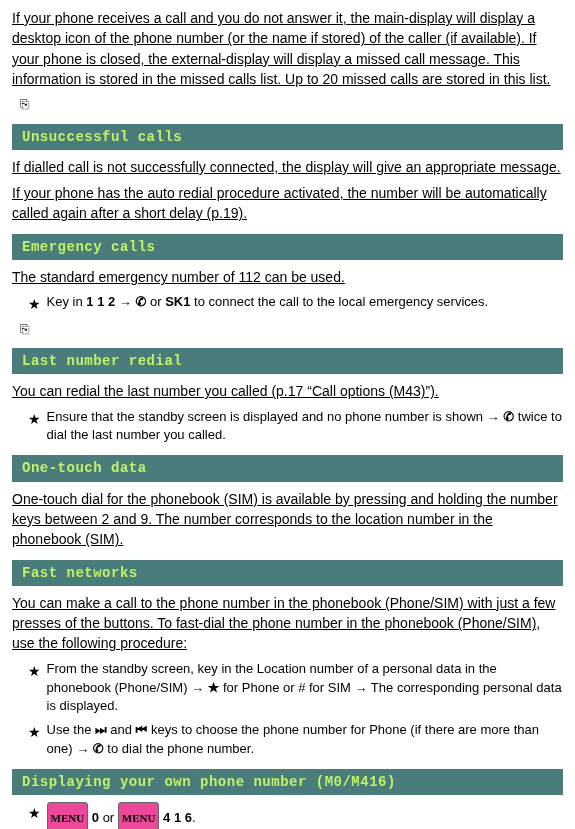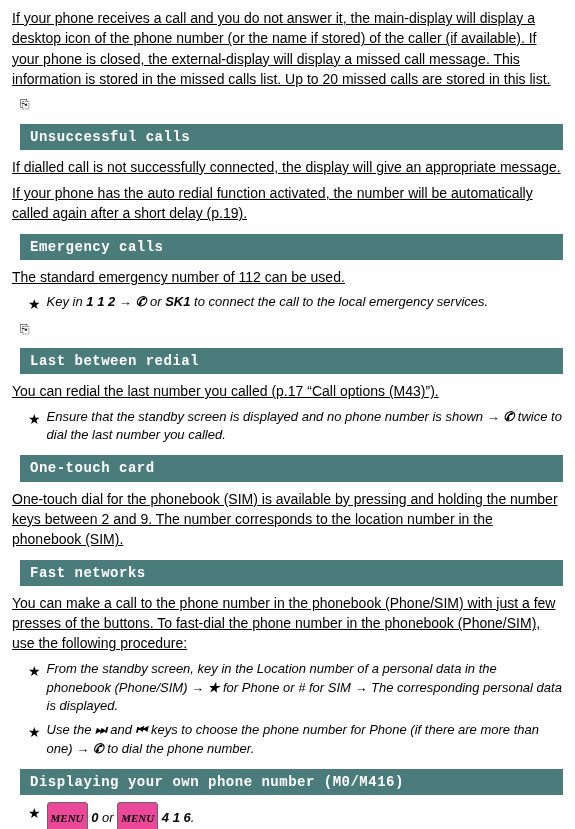--- a/index.html
+++ b/index.html
@@ -8,26 +8,26 @@
       font-size: 13px;
       background: #fff;
       color: #000;
       width: 575px;
       min-height: 829px;
       padding: 8px 12px 12px 12px;
       line-height: 1.45;
     }
     .section-header {
       background: #4a7c7c;
-      color: #ffffff;
+      color: #bef264;
       font-family: 'Courier New', monospace;
       font-size: 14px;
       font-weight: bold;
       padding: 3px 10px;
-      margin: 10px 0 7px 8px;
+      margin: 10px 0 7px 0;
       letter-spacing: 0.5px;
     }
     p {
       margin-bottom: 6px;
       font-size: 14px;
       text-decoration: underline;
     }
     .bullet-item {
       display: flex;
       align-items: flex-start;
@@ -37,21 +37,20 @@
     .bullet-icon {
       font-size: 14px;
       margin-right: 6px;
       flex-shrink: 0;
       margin-top: 1px;
     }
     .bullet-text {
       flex: 1;
       font-size: 13px;
       line-height: 1.45;
-      font-style: italic;
     }
     .note-item {
       display: flex;
       align-items: flex-start;
       margin-bottom: 6px;
       padding-left: 8px;
     }
     .note-icon {
       font-size: 12px;
       margin-right: 6px;
@@ -107,44 +106,44 @@
 <body>
 
 <p>If your phone receives a call and you do not answer it, the main-display will display a desktop icon of the phone number (or the name if stored) of the caller (if available). If your phone is closed, the external-display will display a missed call message. This information is stored in the missed calls list. Up to 20 missed calls are stored in this list.</p>
 
 <div class="note-item">
   <span class="note-icon">⎘</span>
 </div>
 
 <div class="section-header">Unsuccessful calls</div>
 <p>If dialled call is not successfully connected, the display will give an appropriate message.</p>
-<p>If your phone has the auto redial function activated, the number will be automatically called again after a short delay (p.19).</p>
+<p>If your phone has the auto redial procedure activated, the number will be automatically called again after a short delay (p.19).</p>
 
 <div class="section-header">Emergency calls</div>
 <p>The standard emergency number of 112 can be used.</p>
 <div class="bullet-item">
   <span class="bullet-icon">★</span>
   <span class="bullet-text">
     Key in <span class="key-bold">1 1 2 → ✆</span> or <span class="key-bold">SK1</span> to connect the call to the local emergency services.
   </span>
 </div>
 <div class="note-item">
   <span class="note-icon">⎘</span>
 </div>
 
-<div class="section-header">Last between redial</div>
+<div class="section-header">Last number redial</div>
 <p>You can redial the last number you called (p.17 “Call options (M43)”).</p>
 <div class="bullet-item">
   <span class="bullet-icon">★</span>
   <span class="bullet-text">
     Ensure that the standby screen is displayed and no phone number is shown → <strong>✆</strong> twice to dial the last number you called.
   </span>
 </div>
 
-<div class="section-header">One-touch card</div>
+<div class="section-header">One-touch data</div>
 <p>One-touch dial for the phonebook (SIM) is available by pressing and holding the number keys between 2 and 9. The number corresponds to the location number in the phonebook (SIM).</p>
 
 <div class="section-header">Fast networks</div>
 <p>You can make a call to the phone number in the phonebook (Phone/SIM) with just a few presses of the buttons. To fast-dial the phone number in the phonebook (Phone/SIM), use the following procedure:</p>
 <div class="bullet-item">
   <span class="bullet-icon">★</span>
   <span class="bullet-text">
     From the standby screen, key in the Location number of a personal data in the phonebook (Phone/SIM) → <span class="star-key">★</span> for Phone or # for SIM → The corresponding personal data is displayed.
   </span>
 </div>

